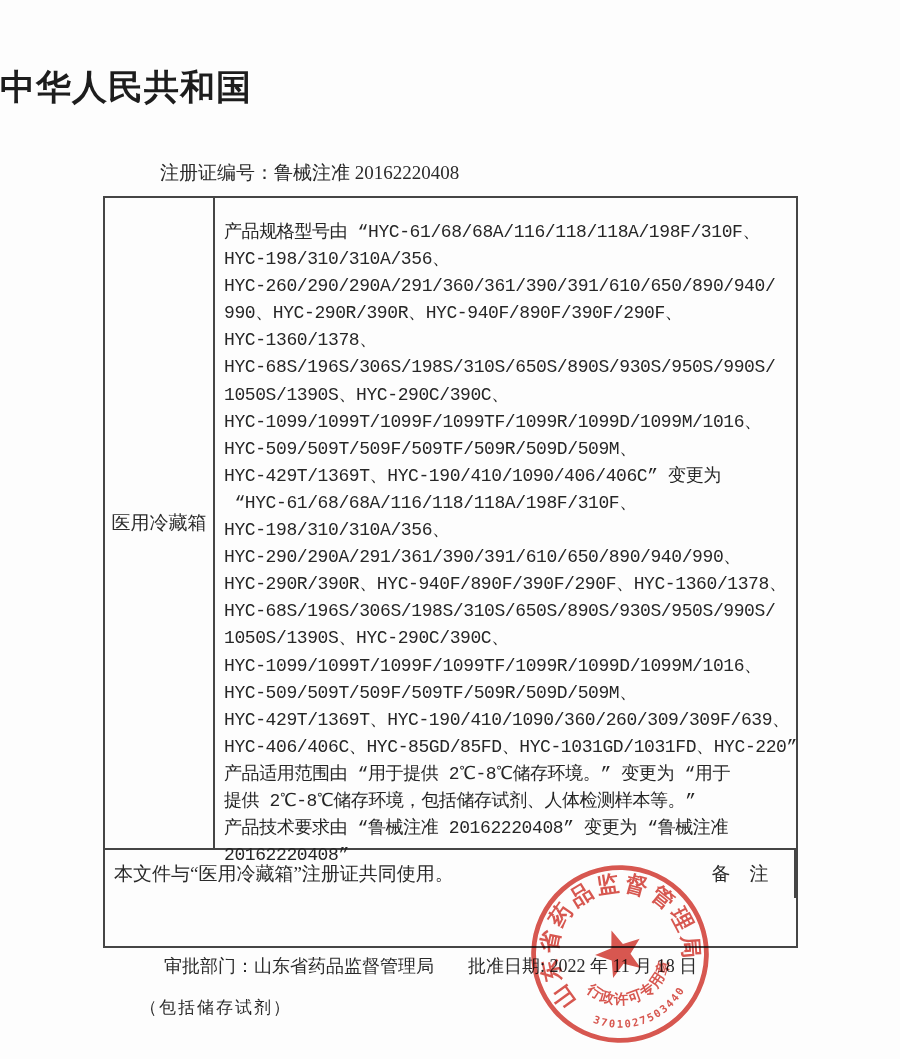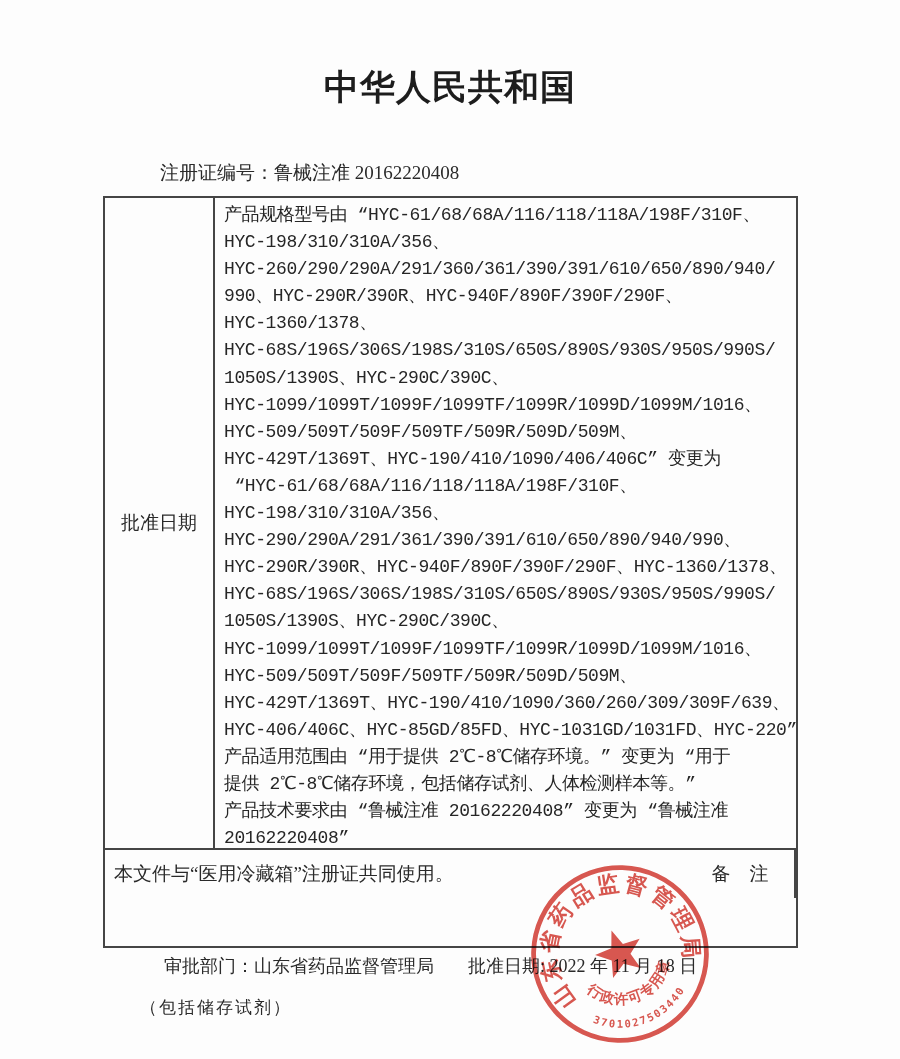--- a/index.html
+++ b/index.html
@@ -6,21 +6,21 @@
   .sheet{
     position:relative;
     width:900px;height:1059px;
     background:#fdfdfd;
     overflow:hidden;
     font-family:"Liberation Serif","DejaVu Serif",serif;
     color:#232323;
   }
   .title{
     position:absolute;top:64px;left:0;width:900px;
-    text-align:center;
+    text-align:left;
     font-family:"Liberation Sans","DejaVu Sans",sans-serif;
     font-weight:700;
     font-size:35px;
     line-height:46px;
     color:#1d1d1d;
     letter-spacing:1px;
   }
   .regno{
     position:absolute;top:160px;left:160px;
     font-size:19px;line-height:26px;
@@ -49,21 +49,21 @@
   .cell.content{
     flex:1;
     padding-left:9px;
     display:flex;align-items:center;
     font-size:19px;
     color:#2a2a2a;
     overflow:visible;
   }
   .cell.content.big{
     align-items:flex-start;
-    padding-top:4px;
+    padding-top:21px;
   }
   .change-lines{
     font-family:"Liberation Mono","DejaVu Sans Mono",monospace;
     font-size:18px;
     line-height:27.1px;
     letter-spacing:-0.4px;
     white-space:pre;
     color:#262626;
   }
   .footer-dept{position:absolute;left:152px;top:954px;font-size:18px;color:#2a2a2a;margin-left:12px;}
@@ -85,21 +85,21 @@
 <div class="sheet">
 
   <div class="title">
     <div>中华人民共和国</div>
   </div>
 
   <div class="regno">注册证编号：鲁械注准 20162220408</div>
 
   <div class="doc-table">
     <div class="trow r2">
-      <div class="cell label">批准日期</div>
+      <div class="cell label">医用冷藏箱</div>
       <div class="cell content big">
         <div class="change-lines">产品规格型号由 “HYC-61/68/68A/116/118/118A/198F/310F、
 HYC-198/310/310A/356、
 HYC-260/290/290A/291/360/361/390/391/610/650/890/940/
 990、HYC-290R/390R、HYC-940F/890F/390F/290F、
 HYC-1360/1378、
 HYC-68S/196S/306S/198S/310S/650S/890S/930S/950S/990S/
 1050S/1390S、HYC-290C/390C、
 HYC-1099/1099T/1099F/1099TF/1099R/1099D/1099M/1016、
 HYC-509/509T/509F/509TF/509R/509D/509M、

